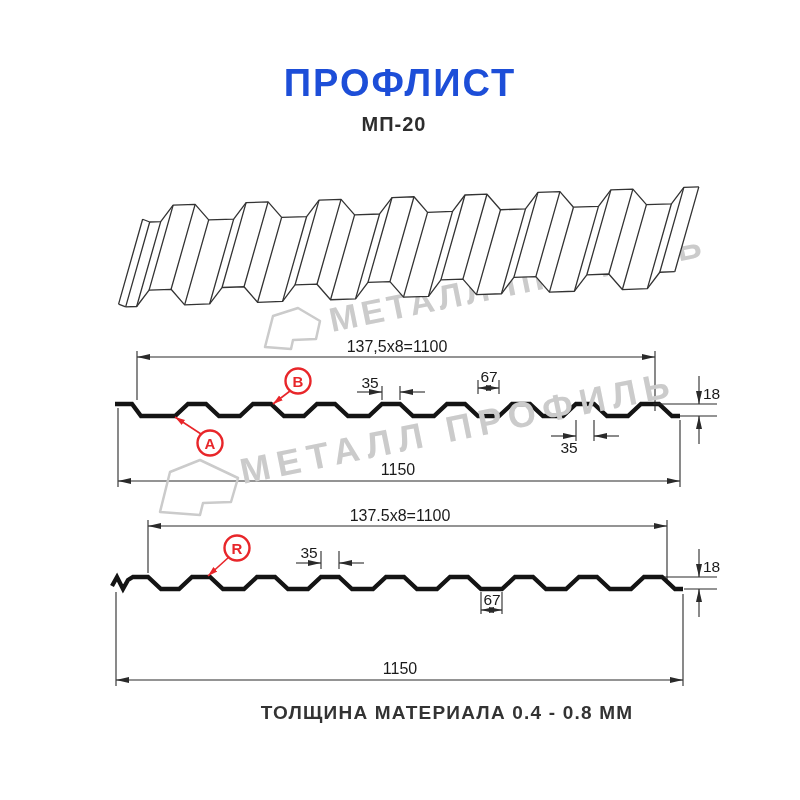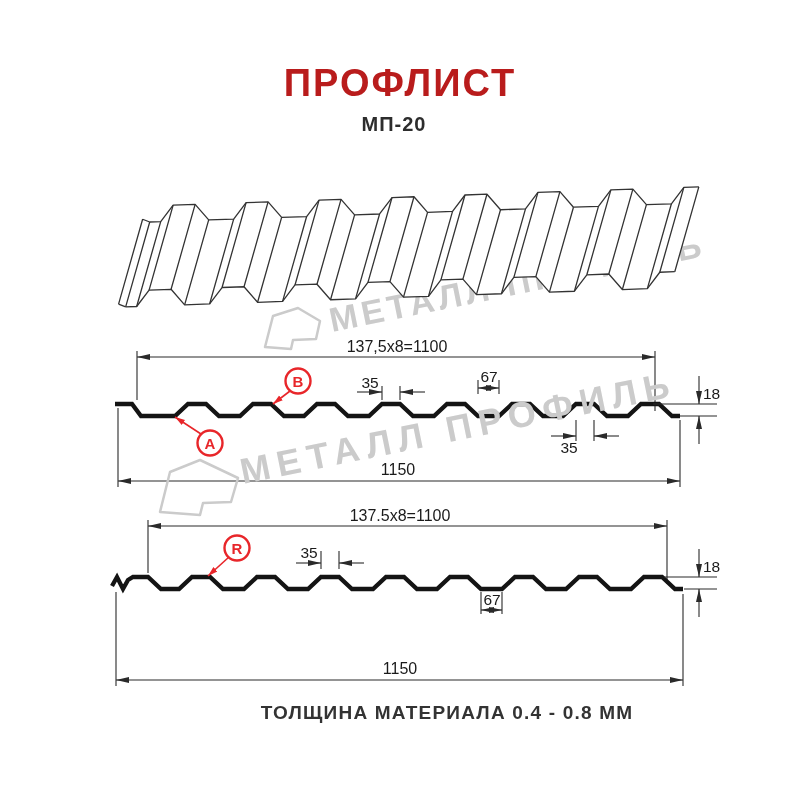--- a/index.html
+++ b/index.html
@@ -1,19 +1,19 @@
 <!DOCTYPE html>
 <html><head>
 <meta charset="utf-8">
 <style>
   html,body{margin:0;padding:0;background:#ffffff;}
   .page{position:relative;width:800px;height:800px;background:#ffffff;overflow:hidden;
         font-family:"Liberation Sans", sans-serif;}
   .hdr{position:absolute;top:62px;left:0;width:800px;text-align:center;}
-  .title{font-size:38px;font-weight:bold;letter-spacing:2px;color:#b91c1c;margin:0;}
+  .title{font-size:38px;font-weight:bold;letter-spacing:2px;color:#1d4ed8;margin:0;}
   .subtitle{font-size:20px;font-weight:600;letter-spacing:1px;color:#2d2d2d;margin:8px 12px 0 0;}
   .ftr{position:absolute;top:702px;left:0;width:800px;text-align:center;
        font-size:19px;font-weight:600;letter-spacing:1.2px;color:#333333;padding-left:47px;}
   svg{position:absolute;left:0;top:0;}
   .thin{stroke:#2a2a2a;stroke-width:1.1;fill:none;}
   .thin3d{stroke:#333333;stroke-width:1.3;fill:none;stroke-linejoin:round;}
   .prof{stroke:#141414;stroke-width:4.3;fill:none;stroke-linejoin:miter;}
   .dimtxt{font-family:"Liberation Sans",sans-serif;font-size:15.5px;fill:#1a1a1a;}
   .bigdim{font-family:"Liberation Sans",sans-serif;font-size:16px;fill:#1a1a1a;}
   .red{stroke:#e8262a;fill:none;stroke-width:2.4;}

